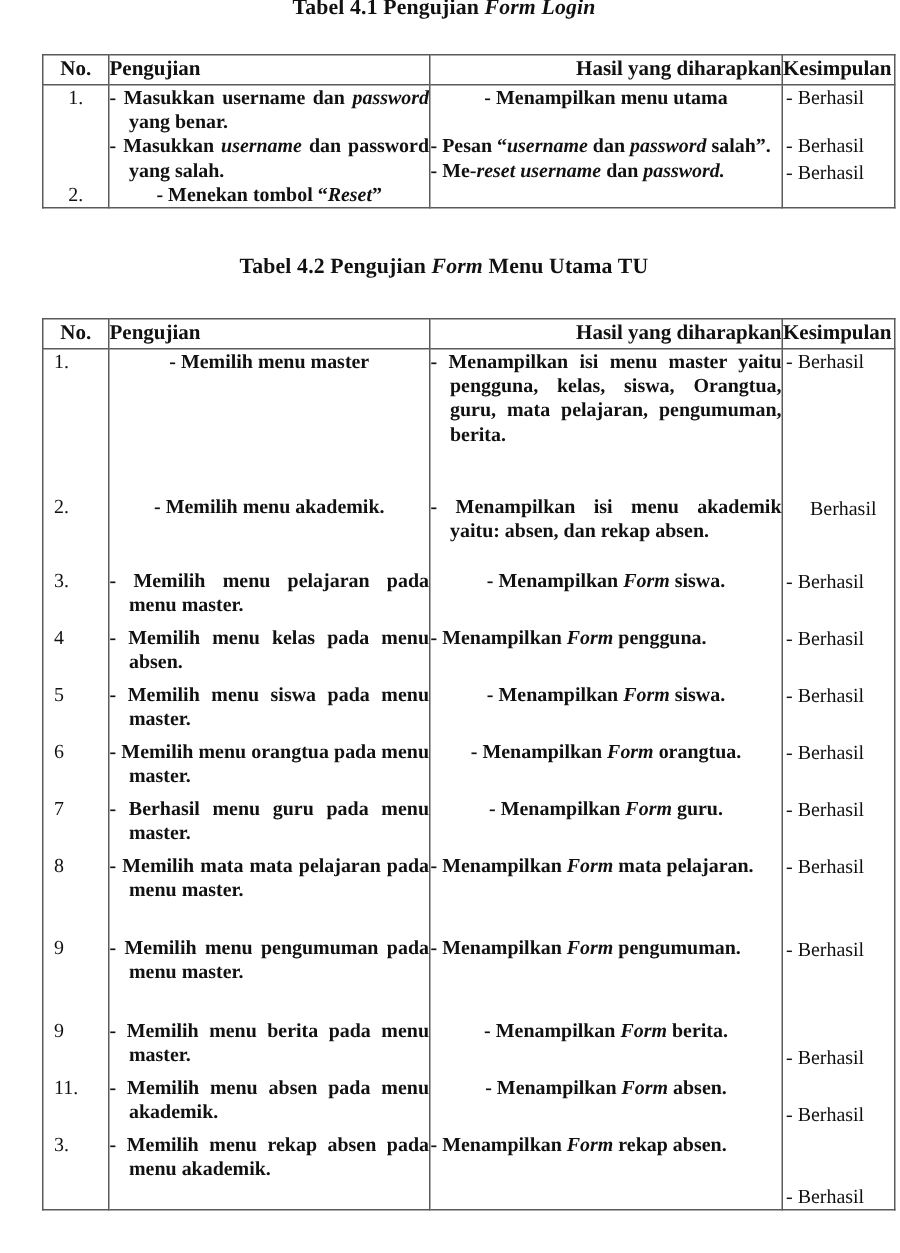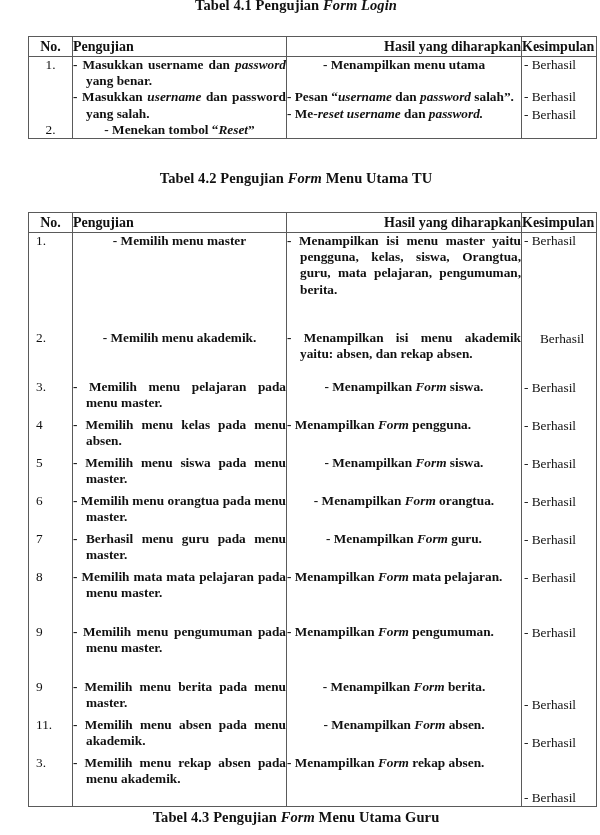--- a/index.html
+++ b/index.html
@@ -341,23 +341,20 @@
             <p class="kes dash-wide">- Berhasil</p>
           </div>
           <div>
             <p class="kes dash-wide" style="margin-top:17px;">- Berhasil</p>
           </div>
         </td>
       </tr>
     </tbody>
   </table>
 
-  <div class="caption" id="caption-43">
-    <span>Tabel 4.3 Pengujian </span><span class="it">Form</span><span> Menu Utama Guru</span>
-  </div>
 
   <table class="doc-table" id="table-43">
     <colgroup>
       <col class="c-no">
         <col class="c-uji">
         <col class="c-has">
         <col class="c-kes">
     </colgroup>
     <tbody>
       <tr>

